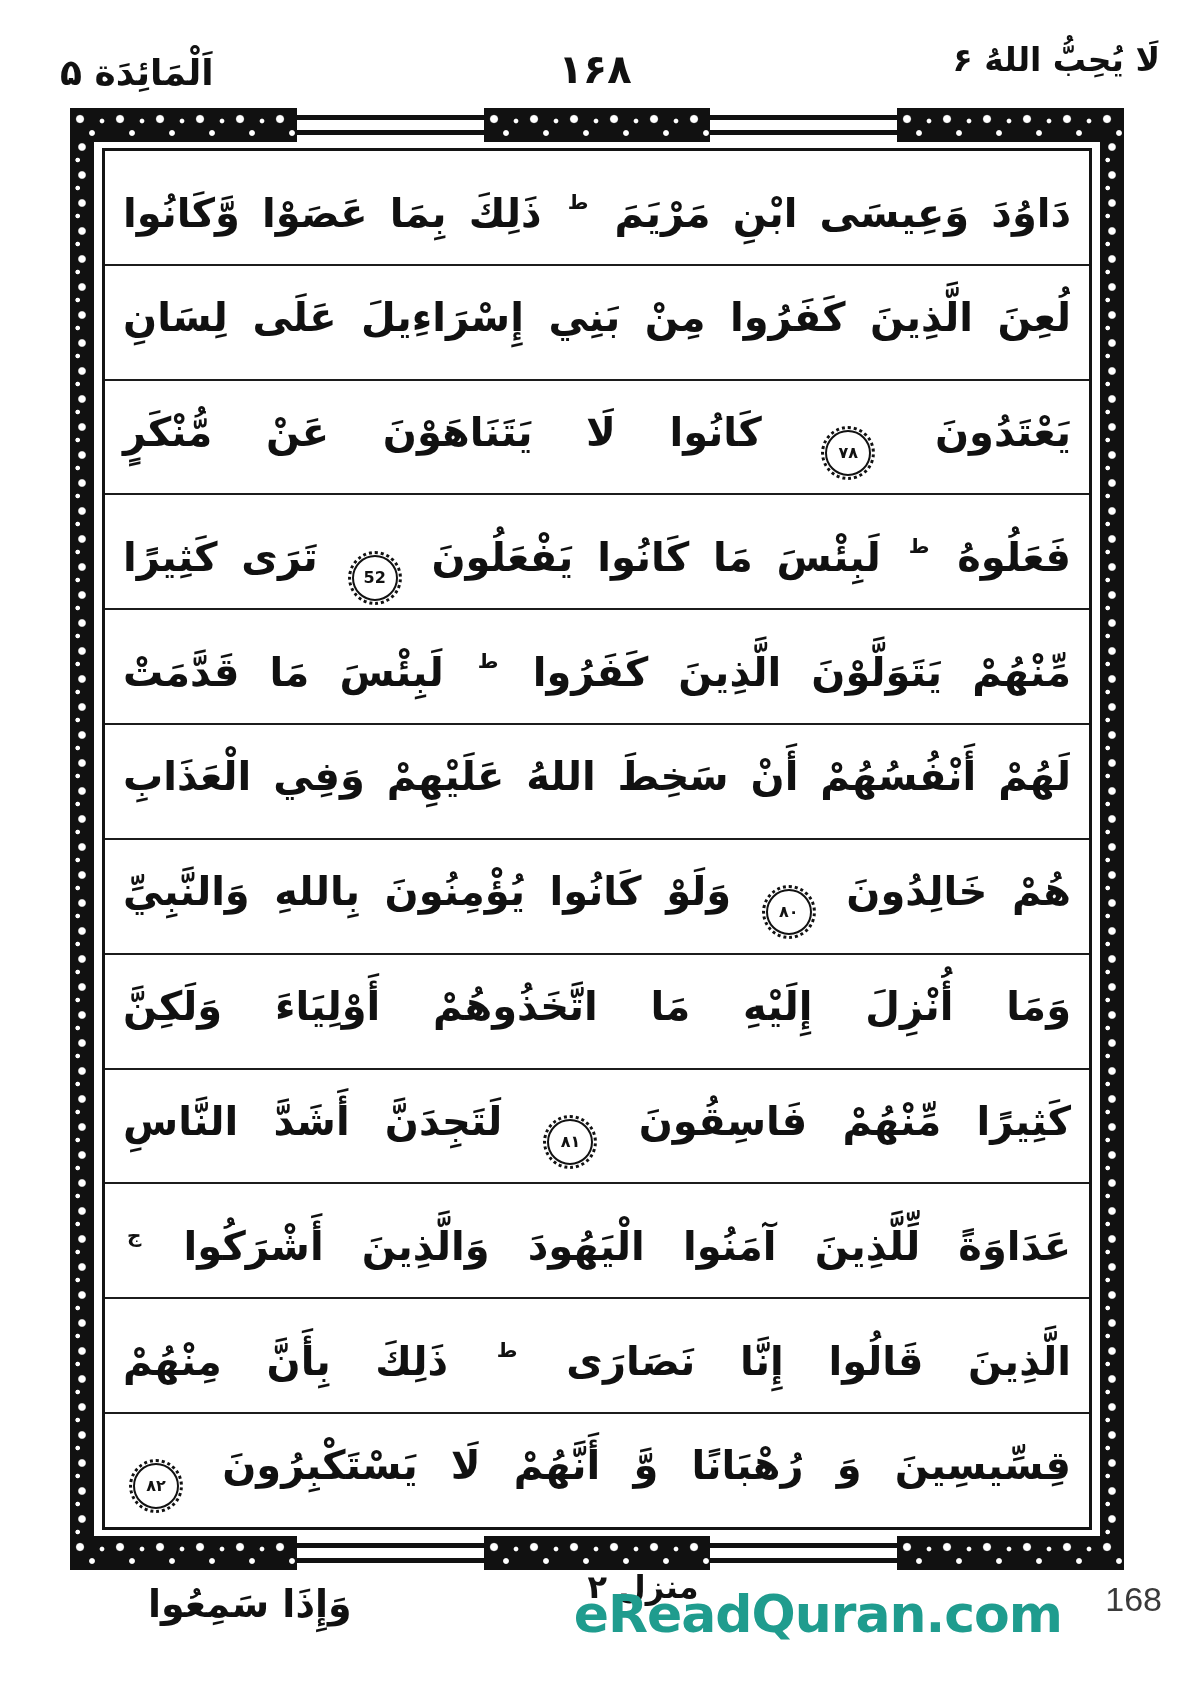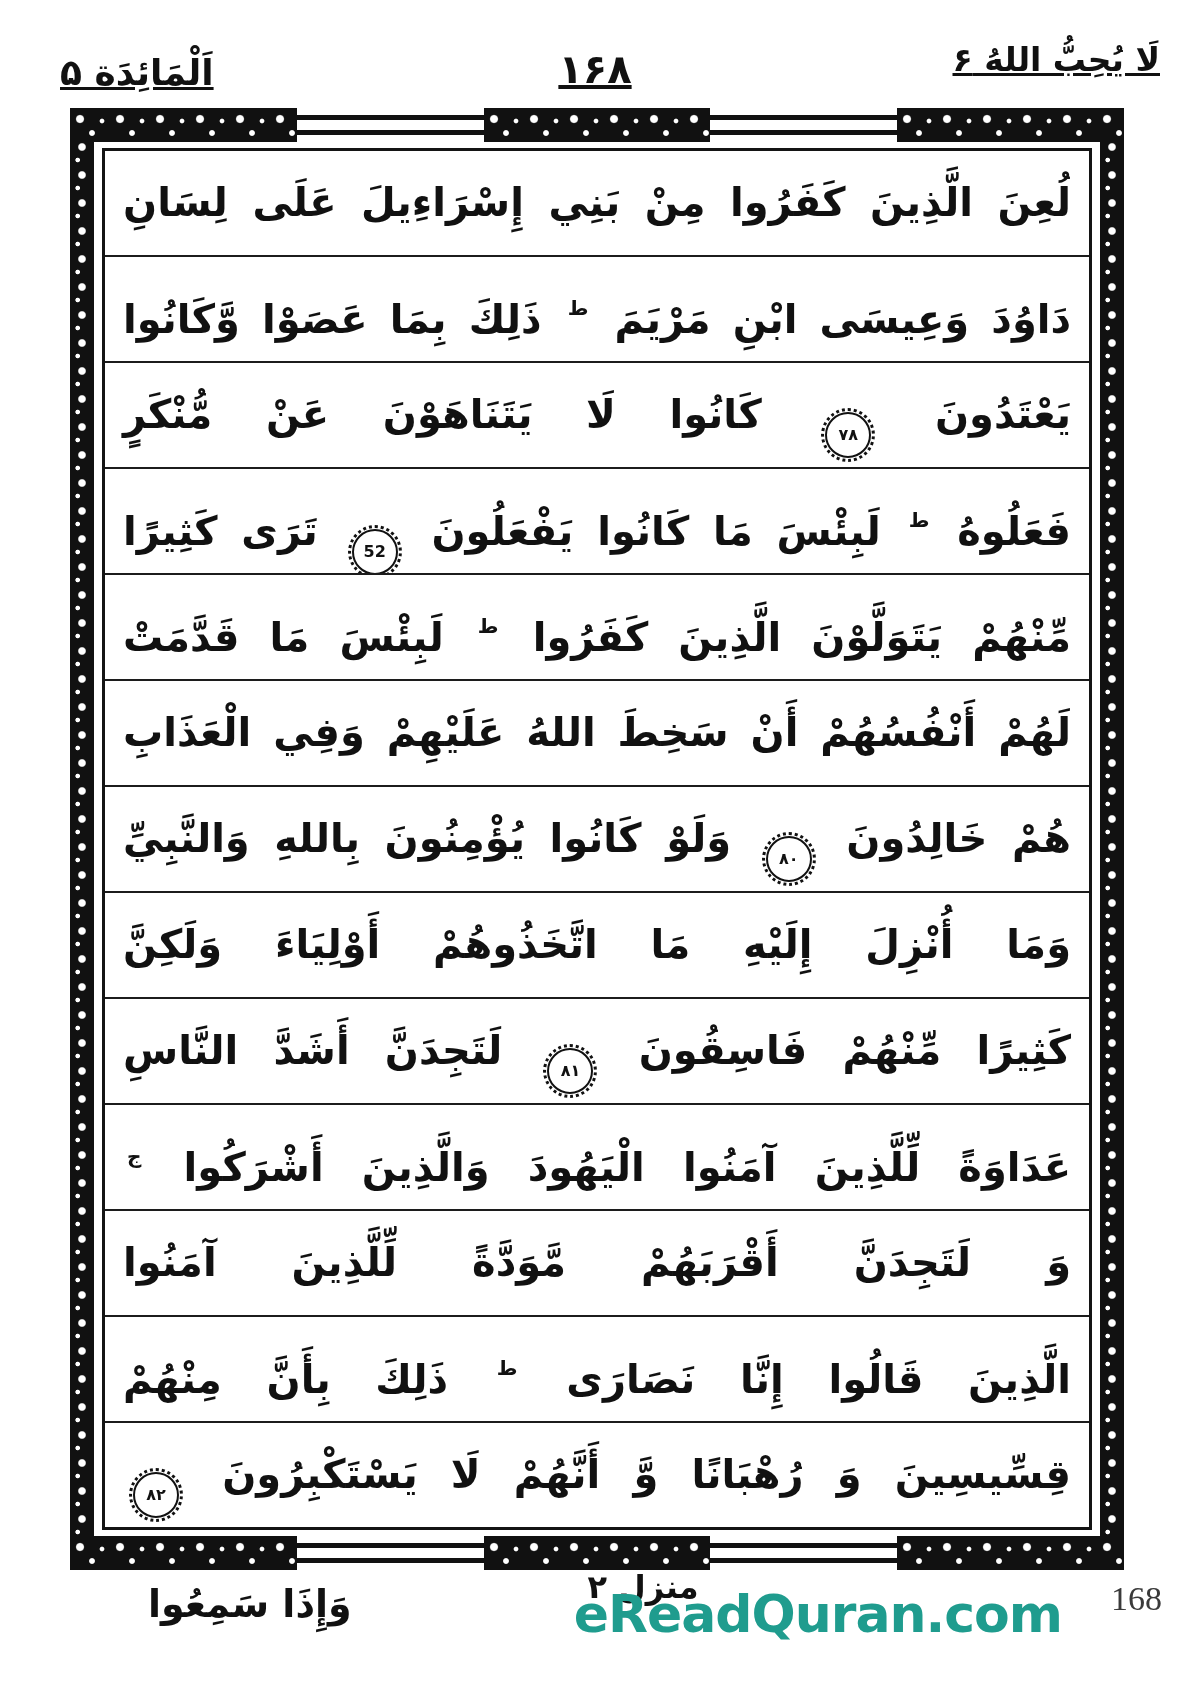--- a/index.html
+++ b/index.html
@@ -11,21 +11,21 @@
   html,body{width:1190px;height:1684px;}
   body{
     position:relative;
     background:var(--paper);
     font-family:"DejaVu Sans", sans-serif;
     color:var(--ink);
     overflow:hidden;
   }
 
   
-  .hdr-item{position:absolute;font-weight:bold;white-space:nowrap;direction:rtl;text-decoration:underline;}
+  .hdr-item{position:absolute;font-weight:bold;white-space:nowrap;direction:rtl;}
   .surah-title{left:60px;top:52px;font-size:36px;}
   .page-number-top{left:50%;top:46px;transform:translateX(-50%);font-size:40px;letter-spacing:2px;}
   .juz-title{right:30px;top:40px;font-size:33px;margin-left:25px;}
 
   
   .frame{position:absolute;left:70px;top:108px;width:1054px;height:1462px;}
   .band{position:absolute;}
   .band-h{left:0;right:0;height:34px;display:flex;align-items:stretch;}
   .band-top{top:0;}
   .band-bottom{bottom:0;}
@@ -85,21 +85,21 @@
     vertical-align:-12px;margin:0 10px;
     line-height:1;
   }
   .waqf-mark{font-size:20px;vertical-align:18px;font-weight:bold;margin:0 4px;}
 
   
   .ftr-item{position:absolute;white-space:nowrap;margin-left:48px;}
   .catchword{left:100px;top:1582px;font-size:38px;font-weight:bold;direction:rtl;}
   .manzil{left:50%;top:1568px;transform:translateX(-50%);font-size:32px;font-weight:bold;direction:rtl;text-align:right;}
   .brand{right:128px;top:1584px;font-size:52px;font-weight:bold;color:var(--brand);letter-spacing:-1px;font-family:"DejaVu Sans",sans-serif;}
-  .page-number-bottom{right:28px;top:1580px;font-size:34px;color:#3a3a3a;font-family:Liberation Serif, serif;}
+  .page-number-bottom{right:28px;top:1580px;font-size:34px;color:#3a3a3a;font-family:Liberation Sans, sans-serif;}
 </style>
 </head>
 <body>
 
 <div class="hdr-item surah-title">اَلْمَائِدَة ۵</div>
 <div class="hdr-item page-number-top">۱۶۸</div>
 <div class="hdr-item juz-title">لَا يُحِبُّ اللهُ ۶</div>
 
 <div class="frame">
   <div class="band band-h band-top">
@@ -113,31 +113,30 @@
   <div class="band band-v band-right"></div>
   <div class="band band-h band-bottom">
     <div class="cluster"></div>
     <div class="rule"></div>
     <div class="cluster"></div>
     <div class="rule"></div>
     <div class="cluster"></div>
   </div>
 
   <div class="text-box" id="text-rows">
+      <div class="line-row"><span class="ayah-text">دَاوُدَ وَعِيسَى ابْنِ مَرْيَمَ</span> <span class="waqf-mark">ط</span> <span class="ayah-text">ذَلِكَ بِمَا عَصَوْا وَّكَانُوا</span></div>
       <div class="line-row"><span class="ayah-text">لُعِنَ الَّذِينَ كَفَرُوا مِنْ بَنِي إِسْرَاءِيلَ عَلَى لِسَانِ</span></div>
-      <div class="line-row"><span class="ayah-text">دَاوُدَ وَعِيسَى ابْنِ مَرْيَمَ</span> <span class="waqf-mark">ط</span> <span class="ayah-text">ذَلِكَ بِمَا عَصَوْا وَّكَانُوا</span></div>
       <div class="line-row"><span class="ayah-text">يَعْتَدُونَ</span> <span class="verse-rosette">۷۸</span> <span class="ayah-text">كَانُوا لَا يَتَنَاهَوْنَ عَنْ مُّنْكَرٍ</span></div>
       <div class="line-row"><span class="ayah-text">فَعَلُوهُ</span> <span class="waqf-mark">ط</span> <span class="ayah-text">لَبِئْسَ مَا كَانُوا يَفْعَلُونَ</span> <span class="verse-rosette">52</span> <span class="ayah-text">تَرَى كَثِيرًا</span></div>
       <div class="line-row"><span class="ayah-text">مِّنْهُمْ يَتَوَلَّوْنَ الَّذِينَ كَفَرُوا</span> <span class="waqf-mark">ط</span> <span class="ayah-text">لَبِئْسَ مَا قَدَّمَتْ</span></div>
       <div class="line-row"><span class="ayah-text">لَهُمْ أَنْفُسُهُمْ أَنْ سَخِطَ اللهُ عَلَيْهِمْ وَفِي الْعَذَابِ</span></div>
       <div class="line-row"><span class="ayah-text">هُمْ خَالِدُونَ</span> <span class="verse-rosette">۸۰</span> <span class="ayah-text">وَلَوْ كَانُوا يُؤْمِنُونَ بِاللهِ وَالنَّبِيِّ</span></div>
       <div class="line-row"><span class="ayah-text">وَمَا أُنْزِلَ إِلَيْهِ مَا اتَّخَذُوهُمْ أَوْلِيَاءَ وَلَكِنَّ</span></div>
       <div class="line-row"><span class="ayah-text">كَثِيرًا مِّنْهُمْ فَاسِقُونَ</span> <span class="verse-rosette">۸۱</span> <span class="ayah-text">لَتَجِدَنَّ أَشَدَّ النَّاسِ</span></div>
       <div class="line-row"><span class="ayah-text">عَدَاوَةً لِّلَّذِينَ آمَنُوا الْيَهُودَ وَالَّذِينَ أَشْرَكُوا</span> <span class="waqf-mark">ج</span></div>
-      <div class="line-row"><span class="ayah-text">وَ لَتَجِدَنَّ أَقْرَبَهُمْ مَّوَدَّةً لِّلَّذِينَ آمَنُوا</span></div>
       <div class="line-row"><span class="ayah-text">الَّذِينَ قَالُوا إِنَّا نَصَارَى</span> <span class="waqf-mark">ط</span> <span class="ayah-text">ذَلِكَ بِأَنَّ مِنْهُمْ</span></div>
       <div class="line-row"><span class="ayah-text">قِسِّيسِينَ وَ رُهْبَانًا وَّ أَنَّهُمْ لَا يَسْتَكْبِرُونَ</span> <span class="verse-rosette">۸۲</span></div>
     </div>
 </div>
 
 <div class="ftr-item catchword">وَإِذَا سَمِعُوا</div>
 <div class="ftr-item manzil">منزل ٢</div>
 <div class="ftr-item brand">eReadQuran.com</div>
 <div class="ftr-item page-number-bottom">168</div>
 

